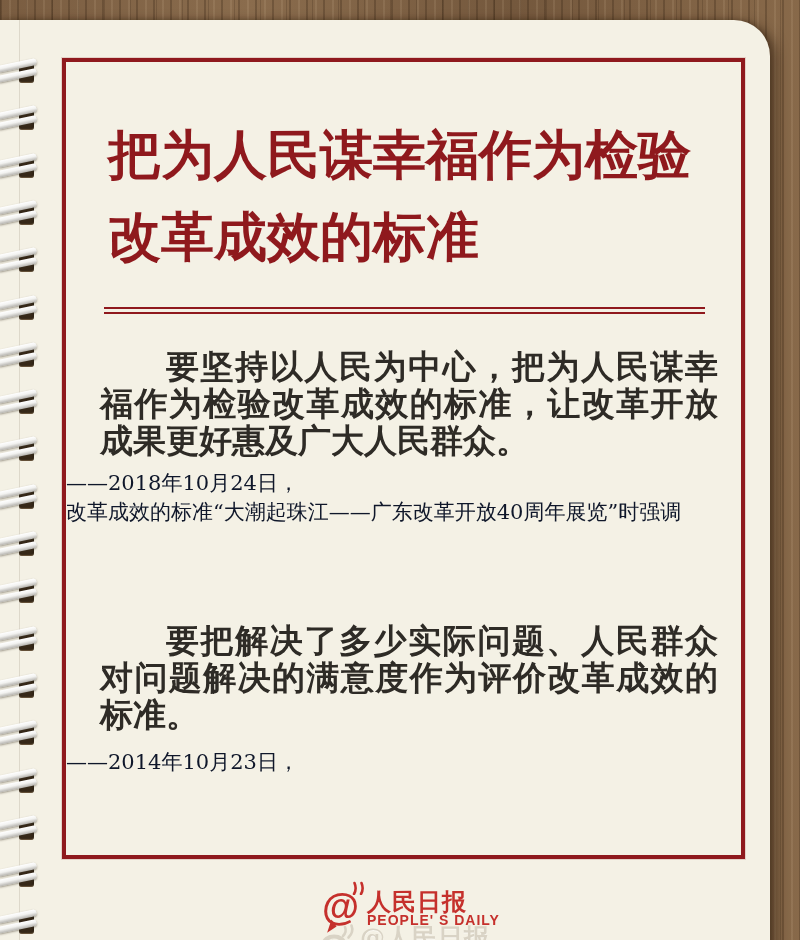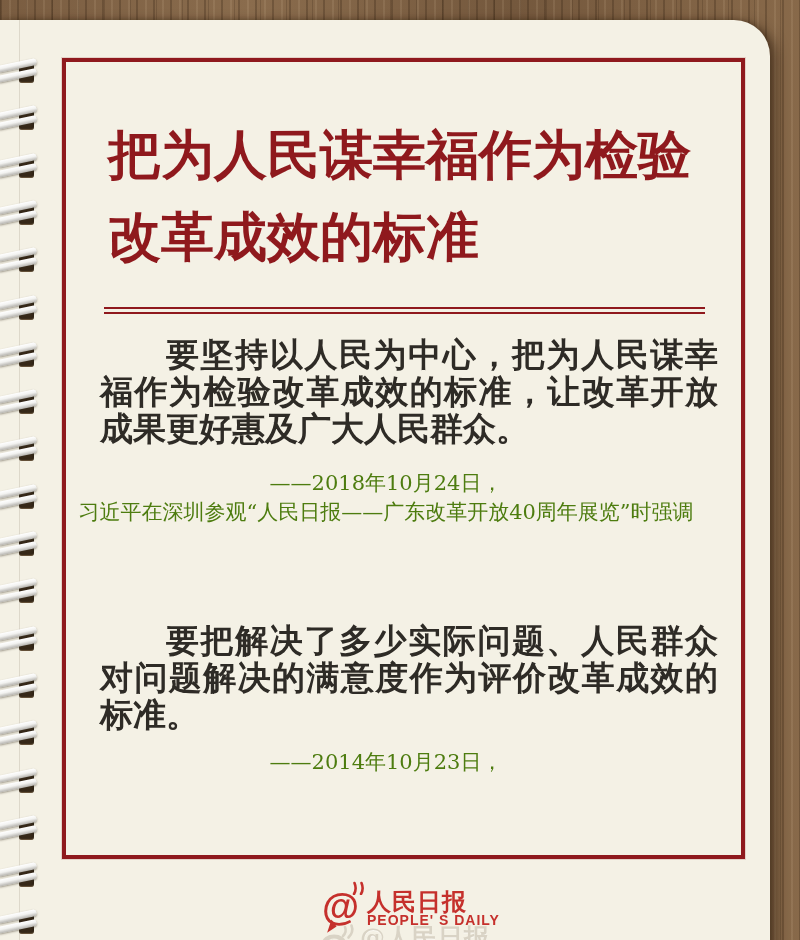--- a/index.html
+++ b/index.html
@@ -25,23 +25,23 @@
     border:4px solid #8f191d;
     box-shadow:0 0 0 1px rgba(143,25,29,.15);
   }
   .title{position:absolute;left:42px;top:51px;width:600px;
     font-size:53px;line-height:82px;font-weight:bold;color:#8f191d;}
   .rule{position:absolute;left:38px;top:245px;width:601px;height:3px;
     border-top:2px solid #8f191d;border-bottom:2px solid #8f191d;}
   .quote-body{position:absolute;left:34px;width:618px;
     font-size:33px;line-height:37px;font-weight:bold;color:#2e2b26;
     text-indent:2em;text-align:justify;}
-  .q1{top:274px;} .q2{top:560px;}
-  .attr{position:absolute;left:0;width:640px;text-align:center;
-    font-size:21px;line-height:29px;color:#4d7c0f;}
+  .q1{top:286px;} .q2{top:560px;}
+  .attr{position:absolute;left:0;width:640px;text-align:left;
+    font-size:21px;line-height:29px;color:#0f172a;}
   .a1{top:407px;} .a2{top:686px;}
   .spiral{position:absolute;left:0;top:0;width:60px;height:940px;}
   .ring{position:absolute;left:-3px;width:46px;height:26px;}
   .ring .hole{position:absolute;left:22px;top:2px;width:15px;height:21px;
     background:#362818;border-radius:3px;box-shadow:inset 0 2px 3px rgba(0,0,0,.6), inset 0 -1px 1px rgba(190,160,120,.4);}
   .ring .strand{position:absolute;left:0;width:40px;height:7px;border-radius:4px;
     background:linear-gradient(180deg,#ffffff 0%,#f2f2f0 45%,#b3b1ac 100%);
     box-shadow:0 1px 2px rgba(60,50,35,.45);transform:rotate(-12deg);}
   .ring .s1{top:2px;} .ring .s2{top:12px;}
   .footer-logo{position:absolute;left:322px;top:866px;display:flex;align-items:flex-start;}
@@ -70,21 +70,21 @@
       <div class="title">
         <div>把为人民谋幸福作为检验</div>
         <div>改革成效的标准</div>
       </div>
 
       <div class="rule"></div>
 
       <div class="quote-body q1">要坚持以人民为中心，把为人民谋幸福作为检验改革成效的标准，让改革开放成果更好惠及广大人民群众。</div>
       <div class="attr a1">
         <div>——2018年10月24日，</div>
-        <div>习近平在深圳参观“人民日报——广东改革开放40周年展览”时强调</div>
+        <div>改革成效的标准“大潮起珠江——广东改革开放40周年展览”时强调</div>
       </div>
 
       <div class="quote-body q2">要把解决了多少实际问题、人民群众对问题解决的满意度作为评价改革成效的标准。</div>
       <div class="attr a2">
         <div>——2014年10月23日，</div>
       </div>
     </div>
 
     <div class="footer-logo">
       <div class="logo-at">

